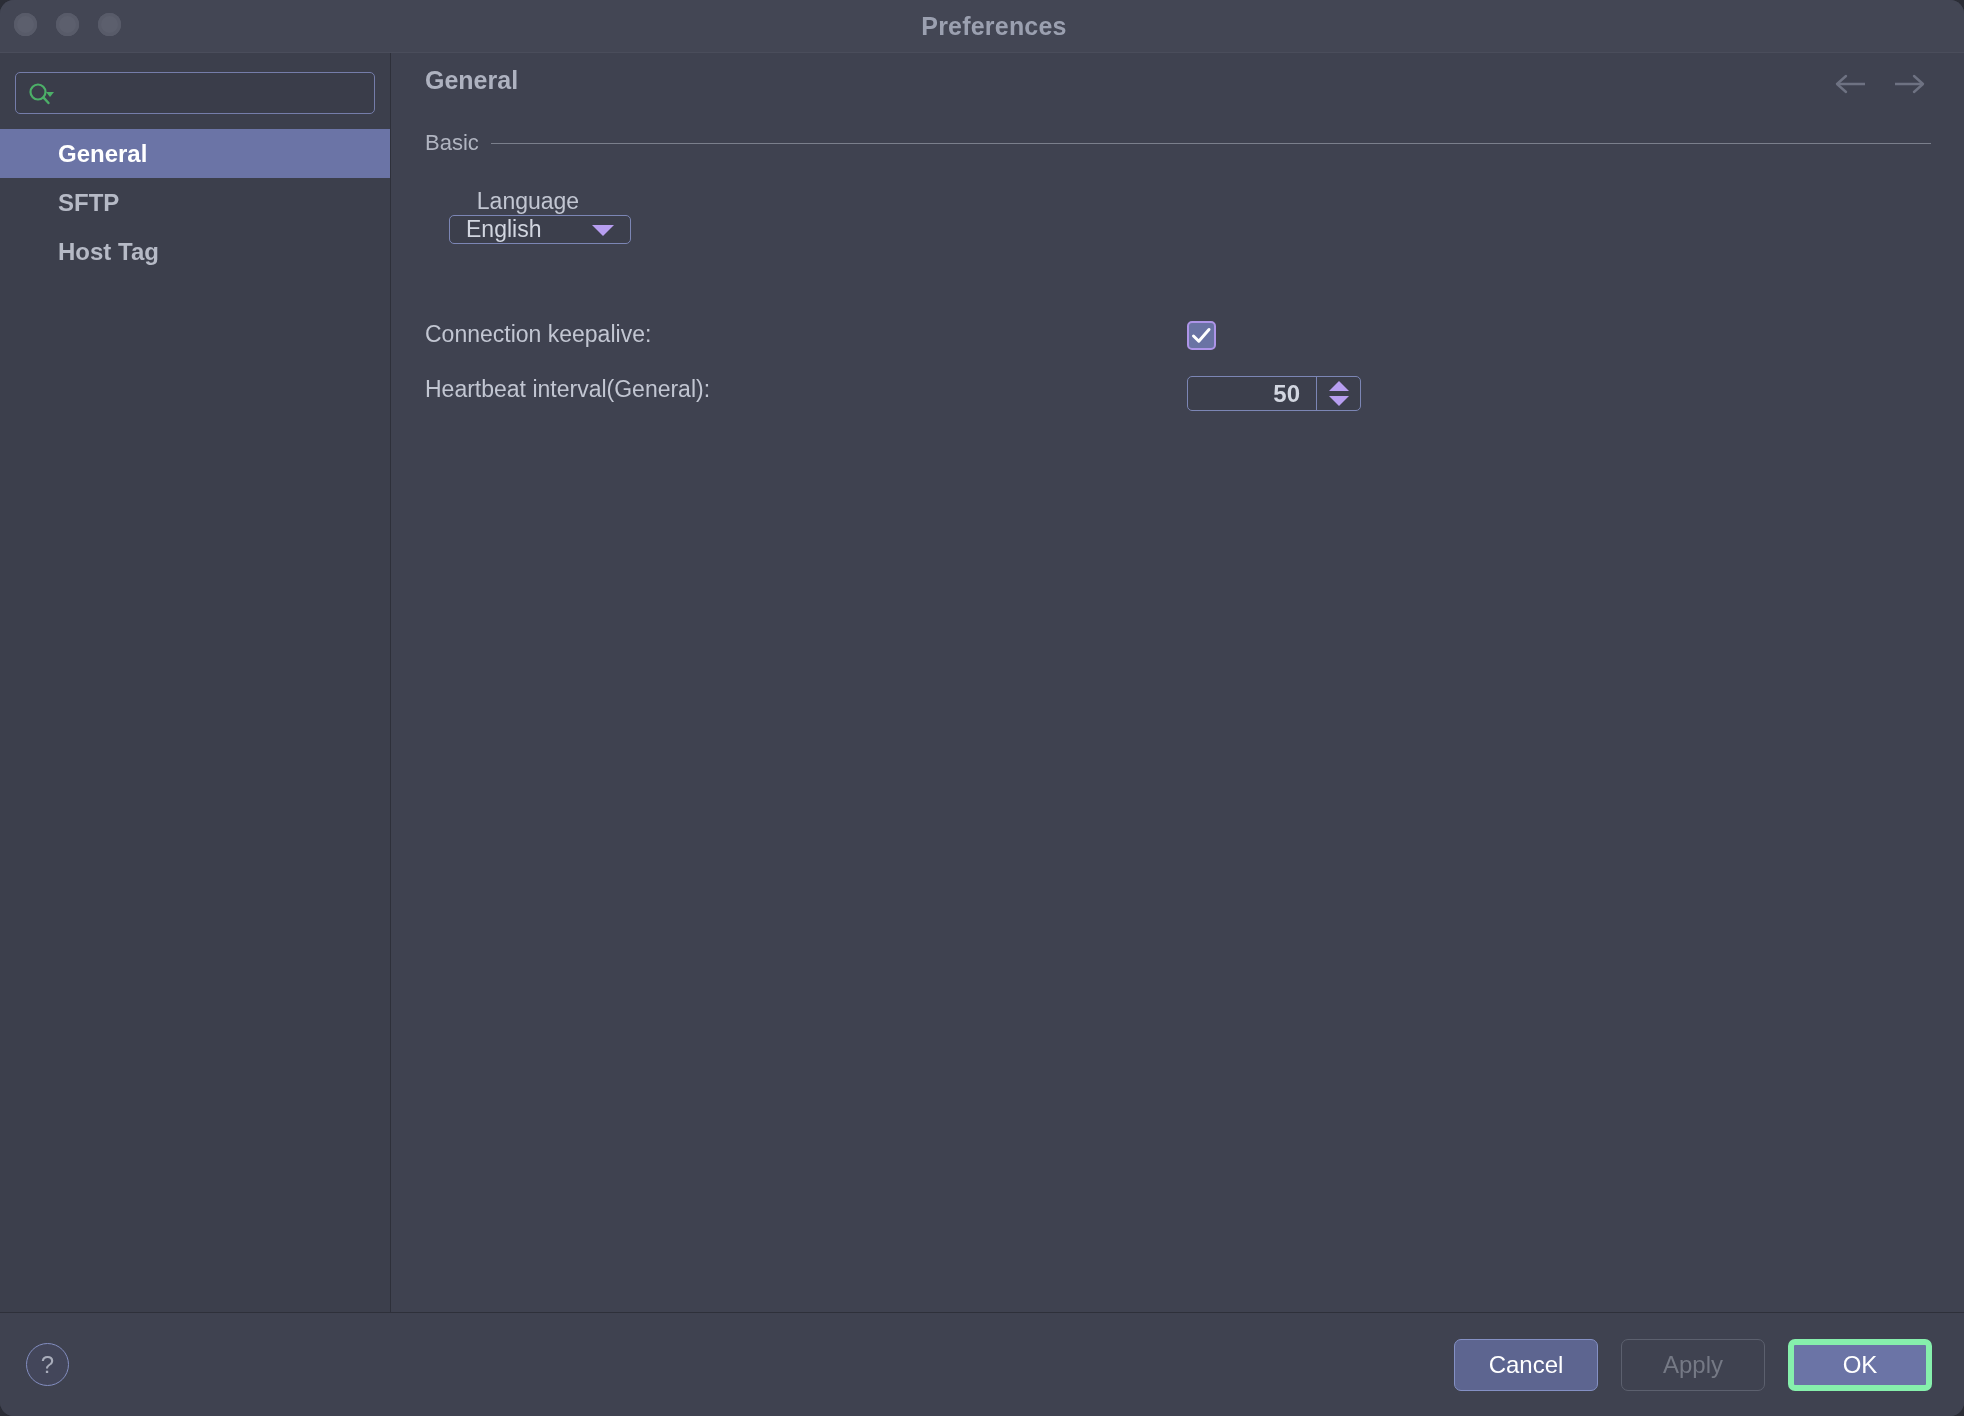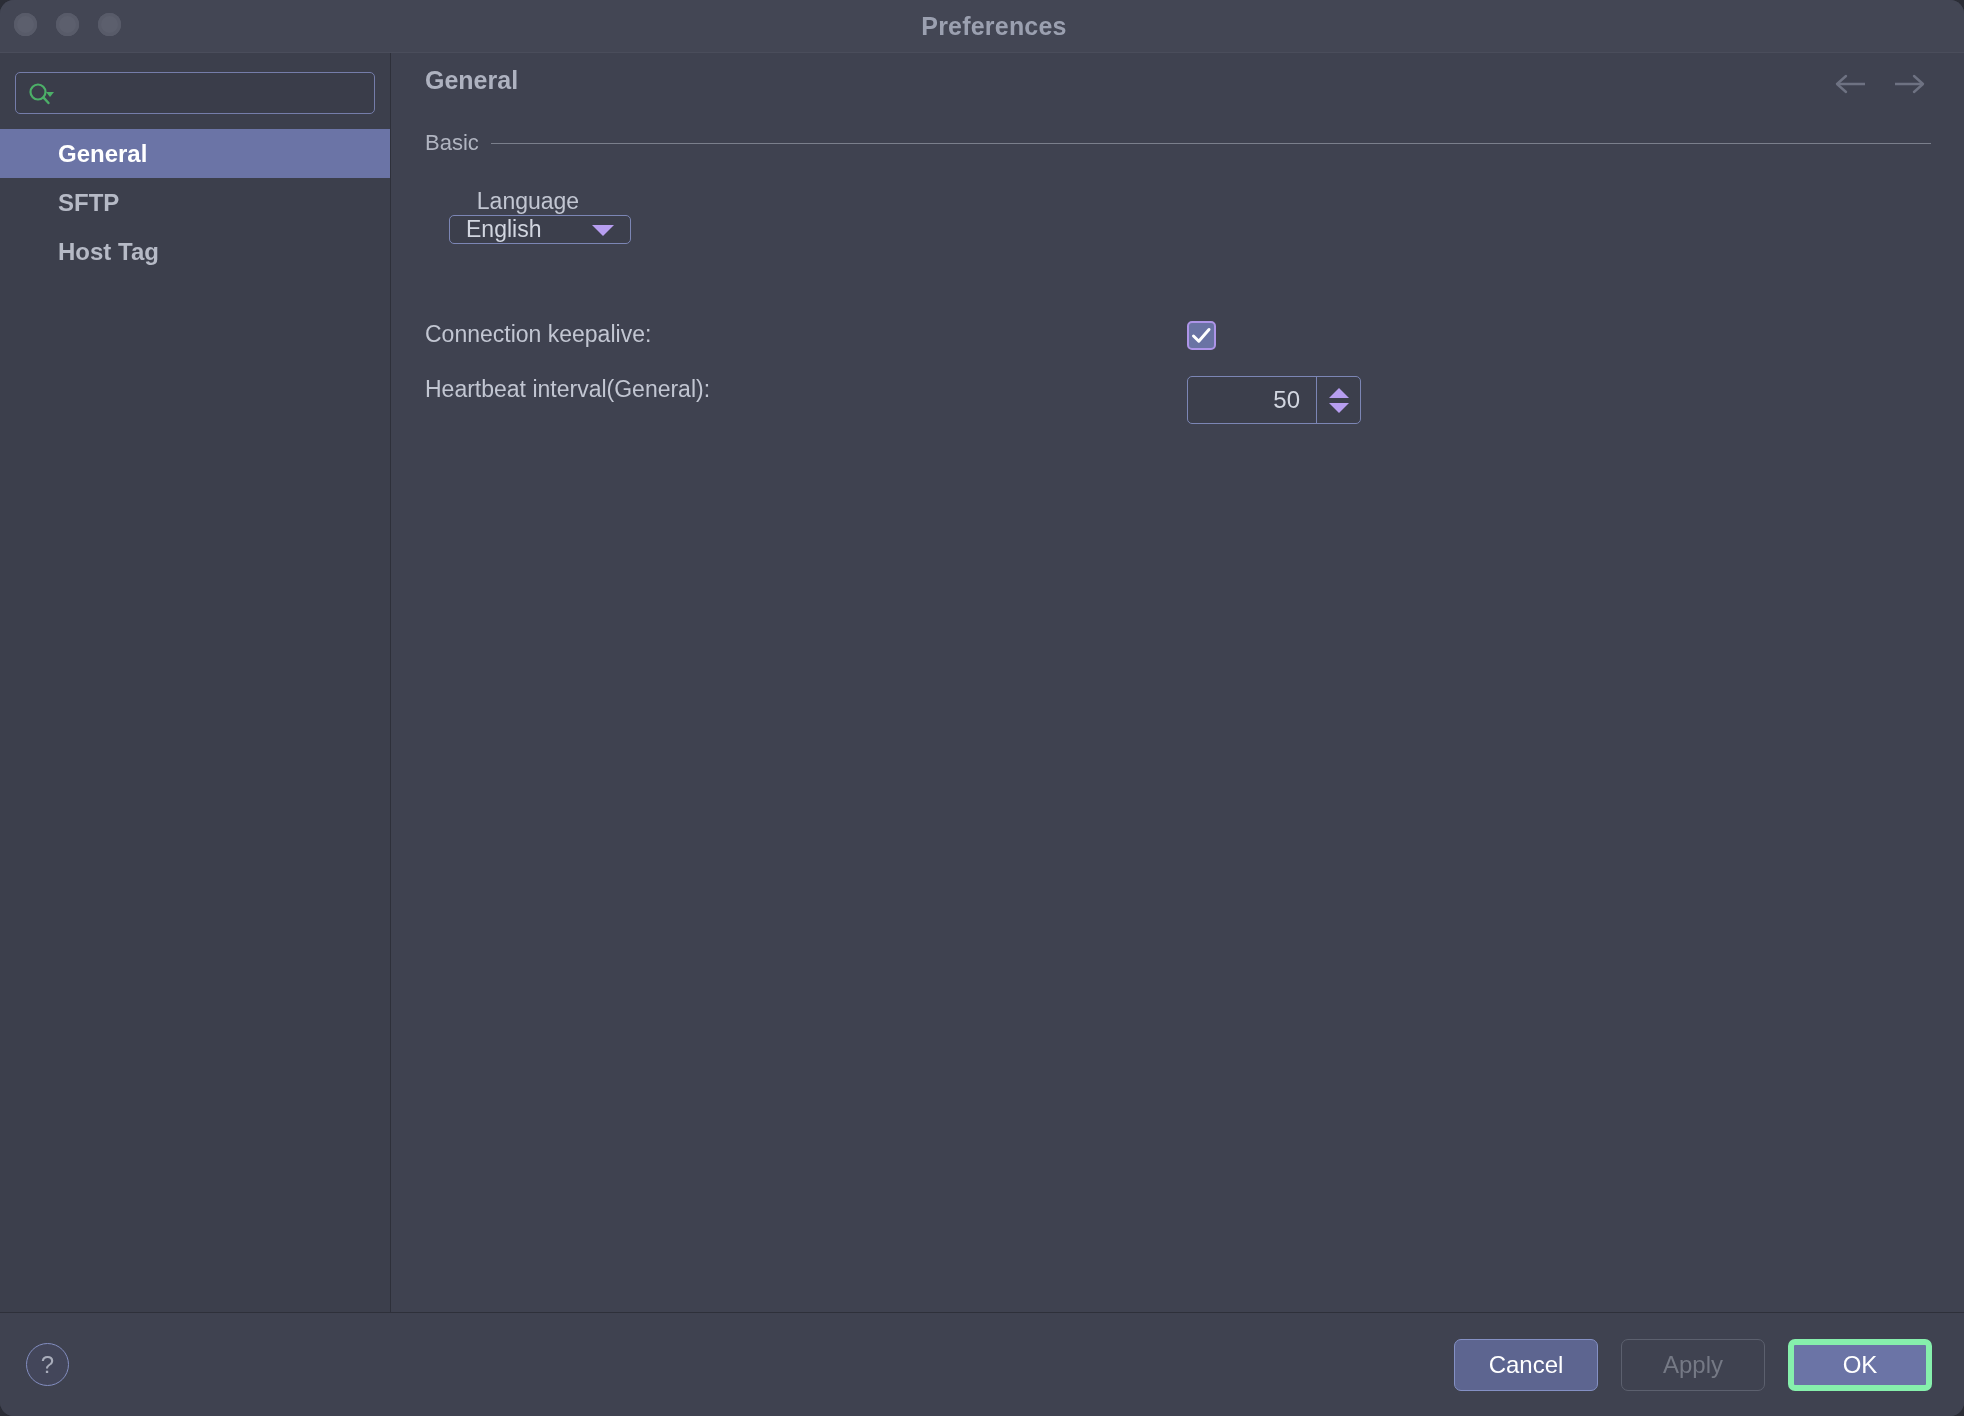--- a/index.html
+++ b/index.html
@@ -233,27 +233,28 @@
     background: #6a73a4;
     border: 2px solid #ad94e8;
     border-radius: 5px;
   }
   #keepalive-check svg { display: block; }
 
   
   #spinner {
     position: absolute;
     left: 762px;
-    width: 174px; height: 48px;
+    width: 174px; height: 35px;
     box-sizing: border-box;
     background: #3c3f4c;
     border: 1px solid #7c86b5;
     border-radius: 5px;
     display: flex;
     align-items: stretch;
+    font-weight: bold;
   }
   #spinner-value {
     flex: 1;
     display: flex;
     align-items: center;
     justify-content: flex-end;
     padding-right: 16px;
     font-size: 24px;
     color: #d2d6e0;
   }

